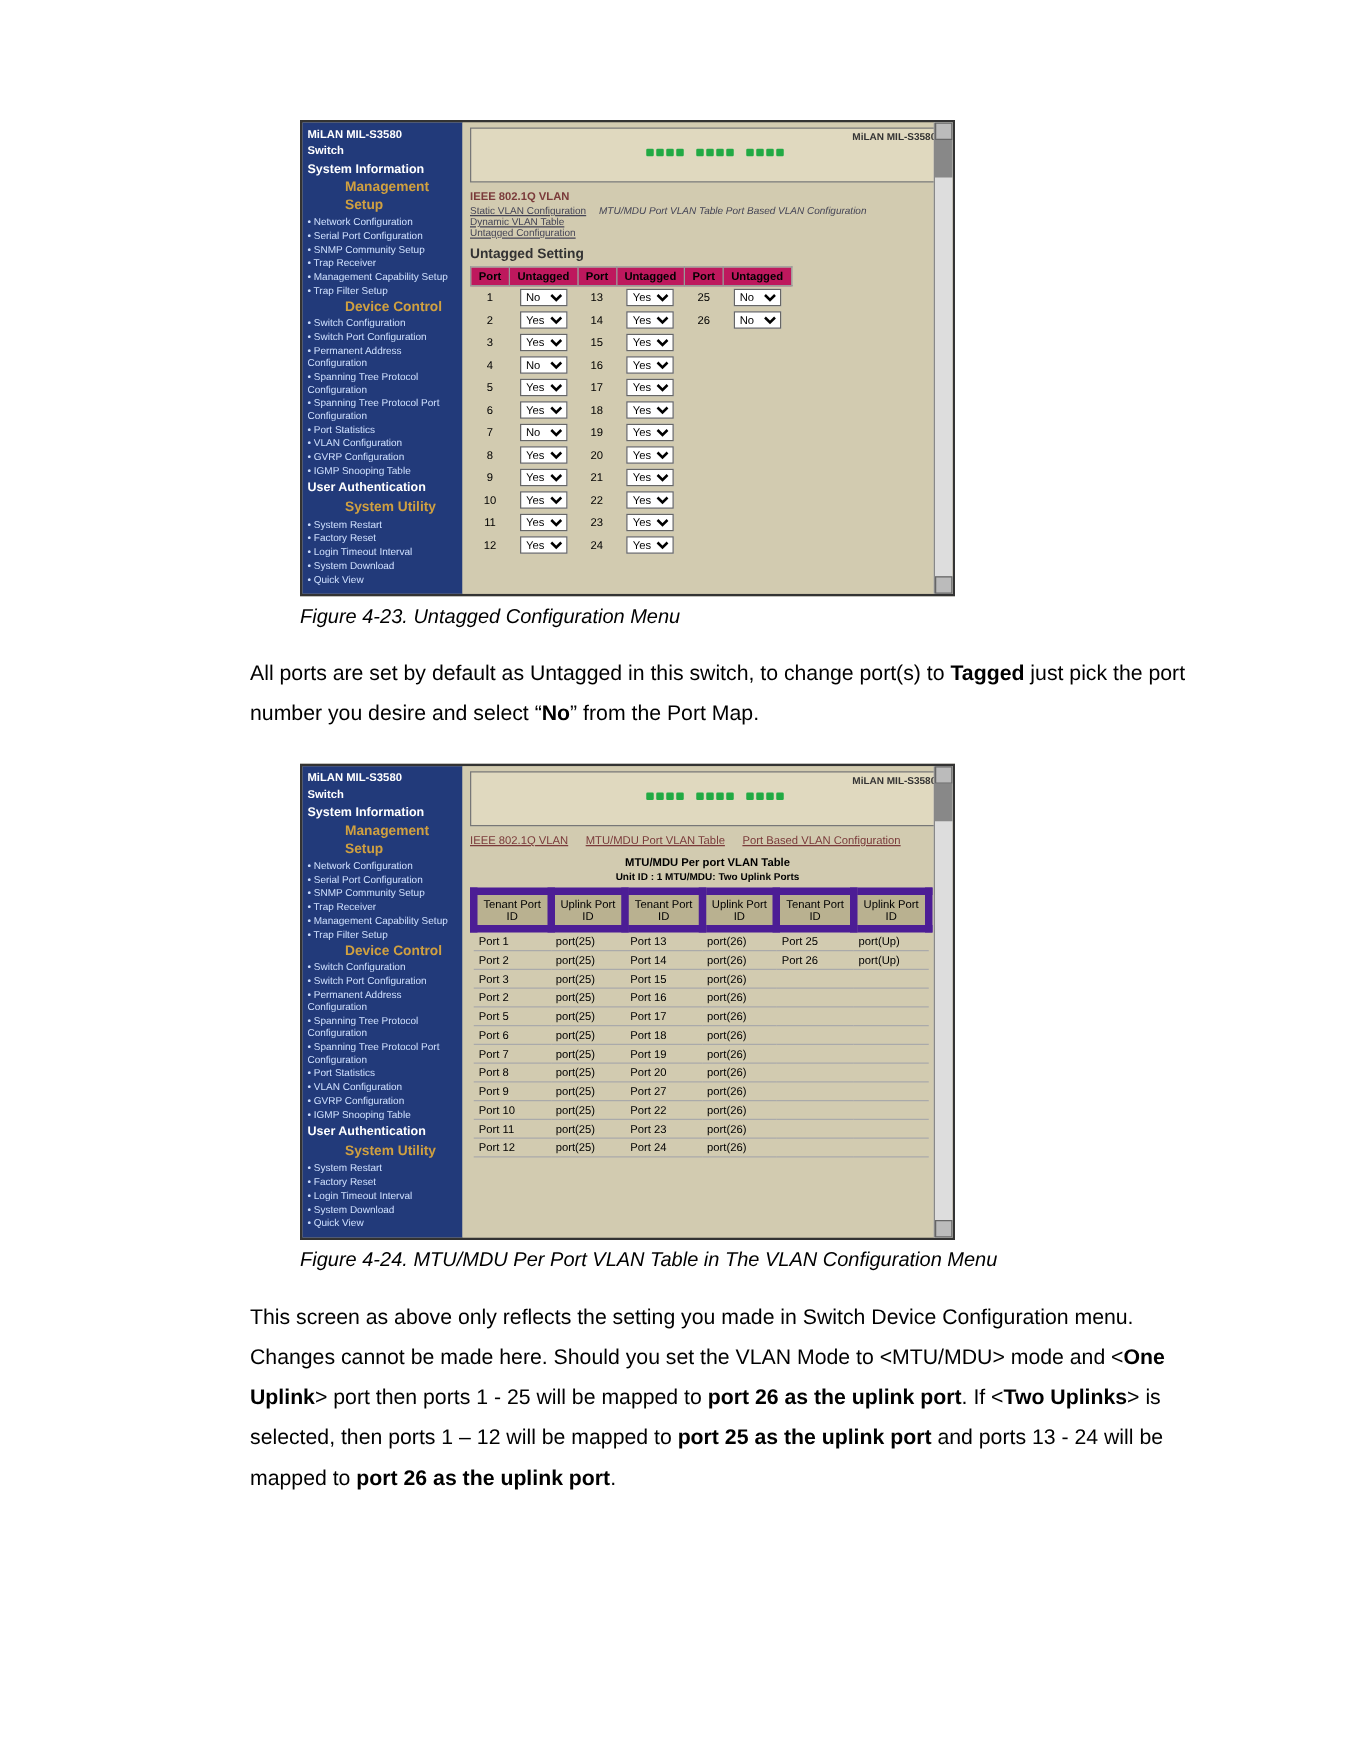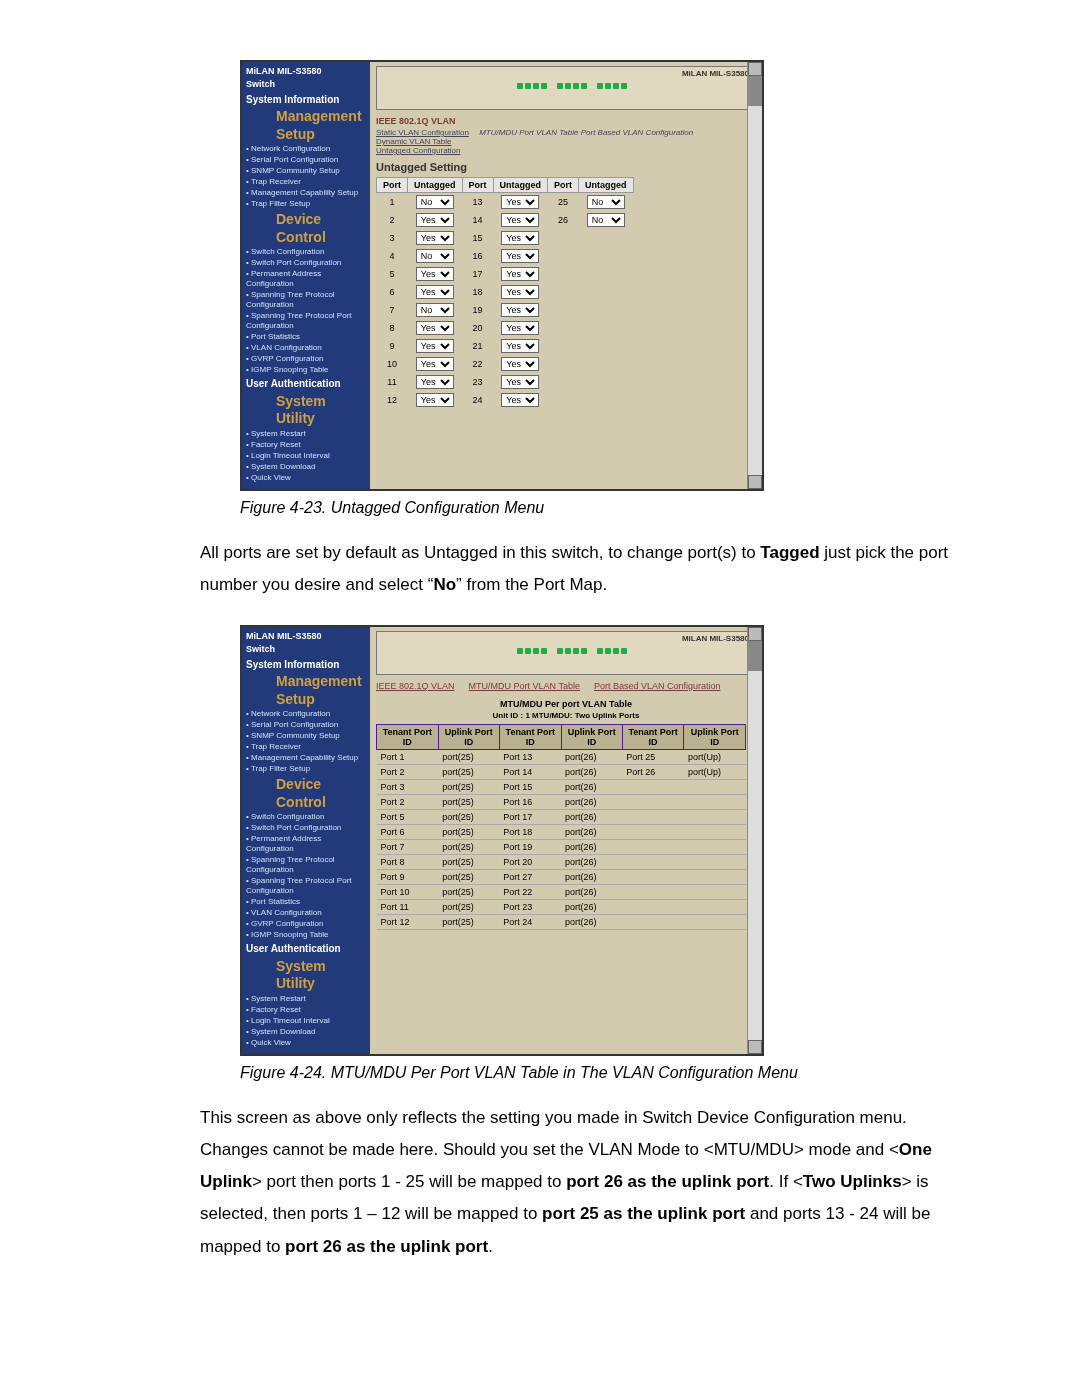--- a/index.html
+++ b/index.html
@@ -4,20 +4,21 @@
 <style>
   body {
     margin: 0;
     background: #fff;
     font-family: Arial, Helvetica, sans-serif;
     color: #000;
     width: 1080px;
   }
   .page {
     padding: 60px 120px 40px 200px;
+    margin-top: 36px;
   }
   .figure-block {
     margin-bottom: 20px;
   }
   .figure-caption {
     font-style: italic;
     font-size: 16px;
     margin-top: 8px;
     margin-left: 40px;
   }
@@ -46,21 +47,21 @@
   }
   .sidebar {
     width: 120px;
     background: #223a7a;
     color: #fff;
     padding: 4px 4px 6px 4px;
     line-height: 1.25;
   }
   .sidebar .brand { font-weight: bold; font-size: 9px; margin-bottom: 2px;}
   .sidebar .section-head { font-weight: bold; margin-top: 3px; font-size: 10px; }
-  .sidebar .section-sub { color:#d0a040; font-weight:bold; font-size:14px; margin-top:2px;padding-left:30px;}
+  .sidebar .section-sub { color:#d0a040; font-weight:bold; font-size:11px; margin-top:2px;padding-left:30px;}
   .sidebar .item { color:#cfe0ff; font-size:8px; margin-top:1px;}
   .main {
     flex: 1;
     background: #d2cbb0;
     padding: 4px 6px 6px 6px;
     position: relative;
   }
   .top-panel {
     background: #e0d9bf;
     border: 1px solid #777;
@@ -83,21 +84,21 @@
   .tab-row .sub { color:#445; font-size:8px; display:block; margin-top:2px;}
   .panel-title { font-weight: bold; font-size: 11px; color:#333; margin: 6px 0 4px 0;}
   .panel-sub { text-align:center; font-size:9px; font-weight:bold; margin-bottom:2px;}
   .panel-note { text-align:center; font-size:8px; margin-bottom:4px;font-weight:bold;}
 
   table.untag {
     border-collapse: collapse;
     font-size: 9px;
   }
   table.untag th {
-    background: #e5e5e5;
+    background: #be185d;
     font-weight: bold;
     padding: 2px 6px;
     border: 1px solid #999;
   }
   select.mini {
     font-size: 9px;
     width: 38px;
     height: 14px;
     padding:0;
     background:#fff;
@@ -105,23 +106,23 @@
   }
   table.untag td { padding: 2px 4px; text-align: center; }
 
   table.vlan {
     border-collapse: collapse;
     font-size: 9px;
     width: 370px;
   }
   table.vlan th {
     background: #b9b190;
-    font-weight: bold;
+    font-weight: normal;
     padding: 2px 4px;
-    border: 1px solid #4c1d95;
+    border: 6px solid #4c1d95;
   }
   table.vlan td {
     padding: 2px 4px;
     border-bottom: 1px solid #aaa;
   }
 
   .scrollbar {
     position:absolute;
     right:0; top:0; bottom:0;
     width:14px;

